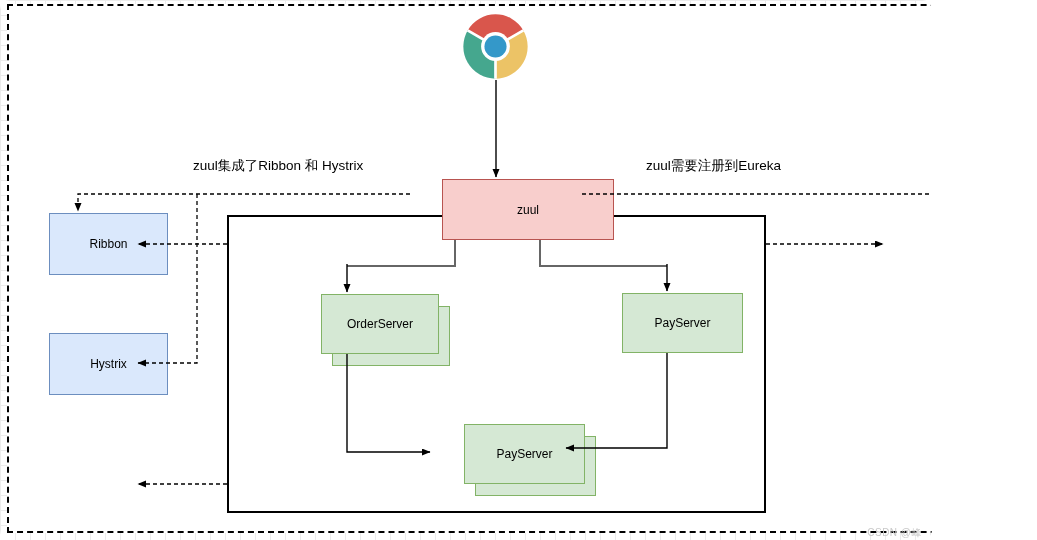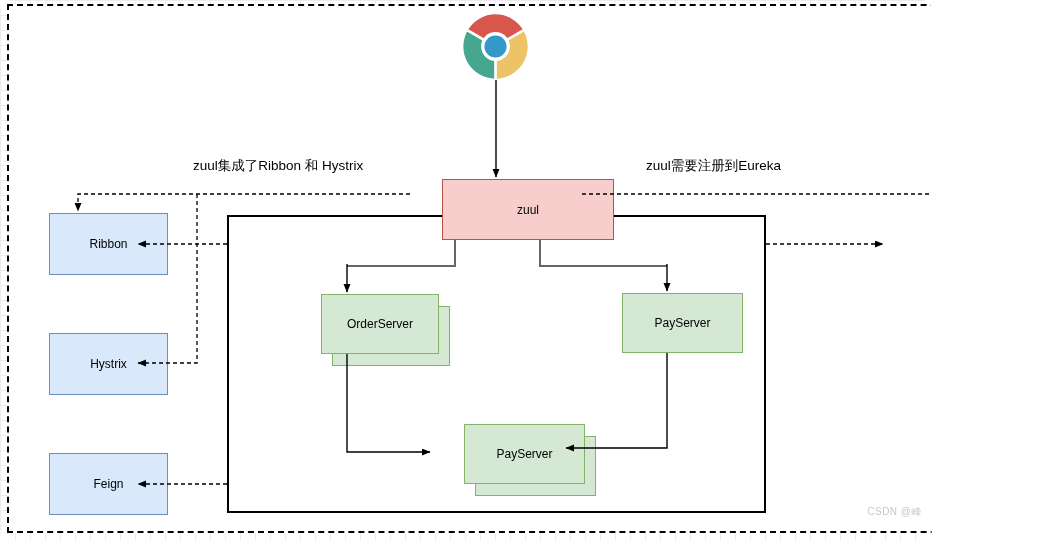--- a/index.html
+++ b/index.html
@@ -15,21 +15,21 @@
   .page{
     position:absolute;left:7px;top:4px;width:1020px;height:529px;
     background:#ffffff;border:2px dashed #000;box-sizing:border-box;
   }
   .annotation{
     position:absolute;font-size:13.5px;color:#000;white-space:nowrap;
   }
   #anno-left{left:193px;top:157px;}
   #anno-right{left:646px;top:157px;}
   .watermark{
-    position:absolute;right:10px;top:505px;font-size:10px;color:#c8c8c8;
+    position:absolute;right:10px;top:526px;font-size:10px;color:#c8c8c8;
     white-space:nowrap;letter-spacing:0.5px;
   }
   .container-box{
     position:absolute;left:227px;top:215px;width:539px;height:298px;
     border:2px solid #000;box-sizing:border-box;background:transparent;
   }
   .node,.node-wrap{position:absolute;box-sizing:border-box;}
   .node,.face,.shadow{
     display:flex;align-items:center;justify-content:center;
     font-size:12px;color:#000;box-sizing:border-box;margin-left:32px;
@@ -63,23 +63,20 @@
   <div class="annotation" id="anno-left">zuul集成了Ribbon 和 Hystrix</div>
   <div class="annotation" id="anno-right">zuul需要注册到Eureka</div>
 
   <div class="container-box"></div>
 
   <div class="node blue" id="n-hystrix">
     <span>Hystrix</span>
   </div>
   <div class="node blue" id="n-ribbon">
     <span>Ribbon</span>
-  </div>
-  <div class="node blue" id="n-feign">
-    <span>Feign</span>
   </div>
 
 
   <div class="node-wrap" id="n-order">
     <div class="shadow green"></div>
     <div class="face green">
       <span>OrderServer</span>
     </div>
   </div>
   <div class="node green" id="n-pay">

